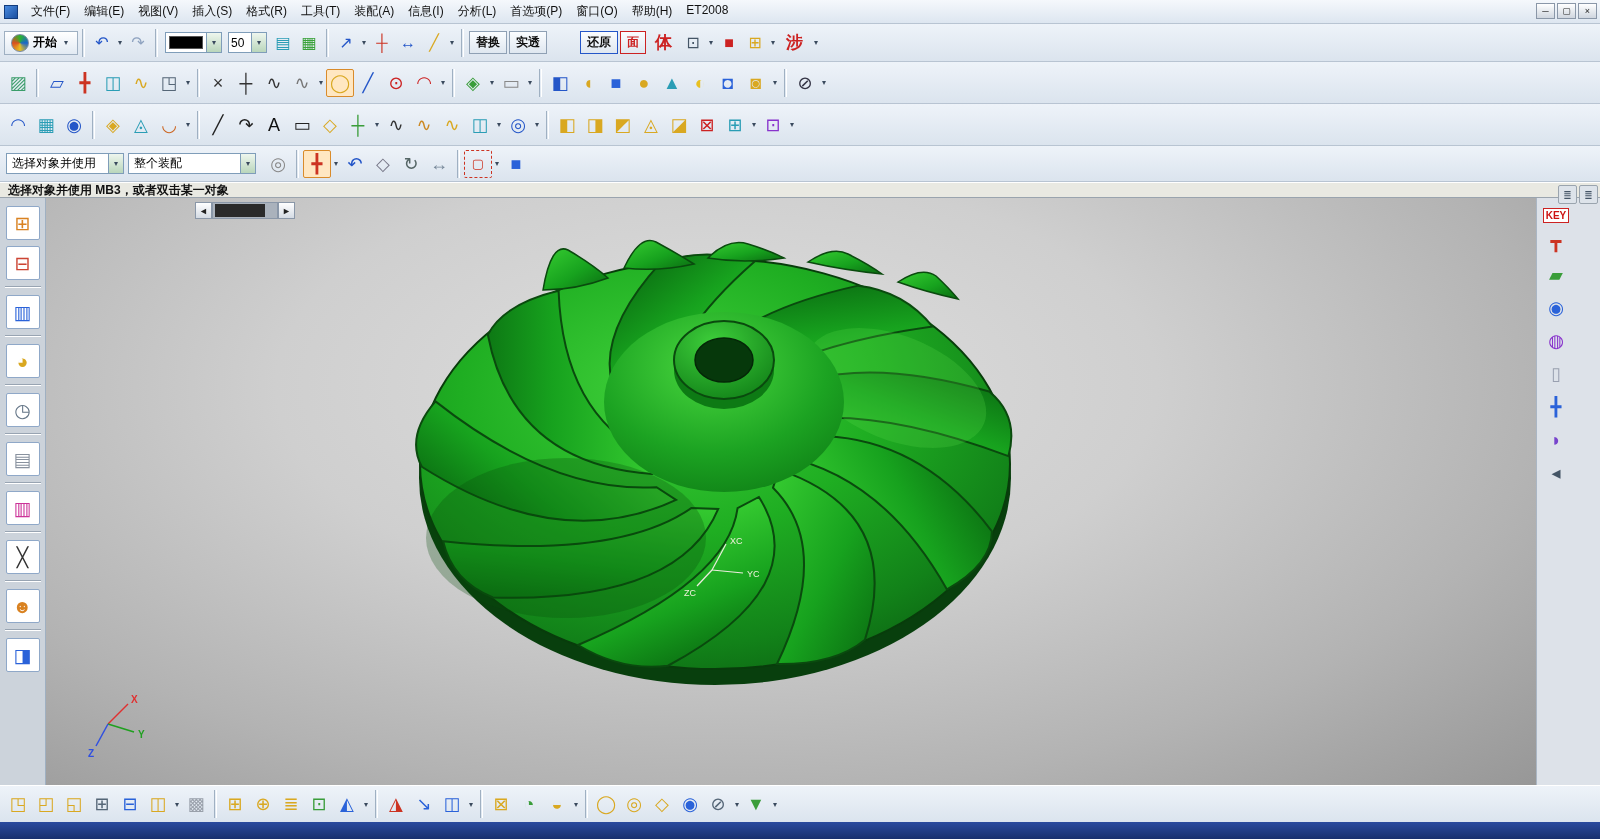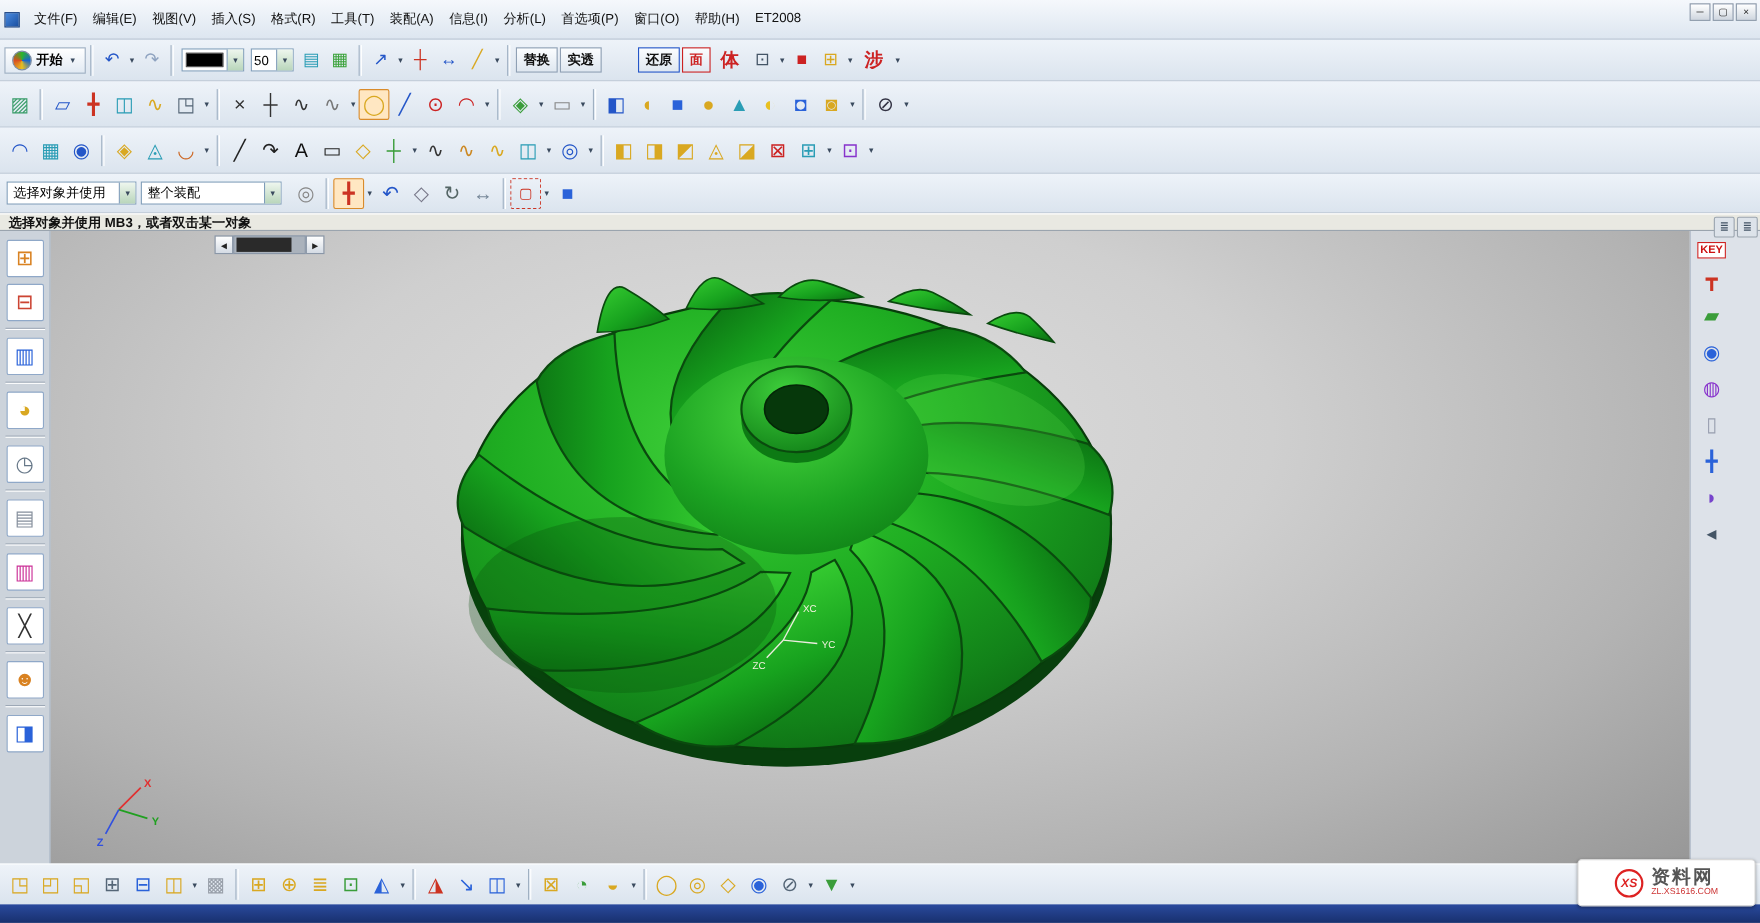--- a/index.html
+++ b/index.html
@@ -1,19 +1,19 @@
 <!DOCTYPE html>
 <html><head>
 <meta charset="utf-8">
 <style>
 *{box-sizing:border-box;margin:0;padding:0}
 html,body{width:1600px;height:839px;overflow:hidden;font-family:"Liberation Sans","DejaVu Sans",sans-serif;font-size:12px;cursor:default}
 .app{width:1600px;height:839px;display:flex;flex-direction:column;background:#e6ecf4}
 
-.menubar{height:36px;display:flex;align-items:center;background:linear-gradient(#f5f8fc,#dde6f0);border-bottom:1px solid #b8c4d2;padding:0 4px;position:relative;flex:none}
+.menubar{height:24px;display:flex;align-items:center;background:linear-gradient(#f5f8fc,#dde6f0);border-bottom:1px solid #b8c4d2;padding:0 4px;position:relative;flex:none}
 .appicon{width:14px;height:14px;background:linear-gradient(135deg,#4a8be0,#1a4fa0);border:1px solid #123c7e;margin-right:6px;flex:none}
 .menu-items{display:flex}
 .menu-item{padding:2px 7px;color:#111;white-space:nowrap}
 .wctrl{position:absolute;right:3px;top:3px;display:flex;gap:2px}
 .wbtn{width:19px;height:16px;background:linear-gradient(#ffffff,#cfd6df);border:1px solid #8a97a8;font-size:9px;display:flex;align-items:center;justify-content:center;color:#222}
 
 .tbrow{display:flex;align-items:center;background:linear-gradient(#eef3f9,#dbe4ee);border-bottom:1px solid #b8c4d2;padding:0 4px;flex:none}
 .tb1{height:38px}.tb2{height:42px}.tb3{height:42px}
 .ticon{display:inline-flex;align-items:center;justify-content:center;width:28px;height:28px;font-size:18px;line-height:1;border:1px solid transparent;border-radius:2px;flex:none}
 .tb1 .ticon{width:26px;height:26px;font-size:16px}
@@ -419,23 +419,16 @@
         <span class="tsep"></span>
         <span class="ticon" style="color: rgb(217, 168, 33);">◯</span>
         <span class="ticon" style="color: rgb(217, 168, 33);">◎</span>
         <span class="ticon" style="color: rgb(217, 168, 33);">◇</span>
         <span class="ticon" style="color: rgb(42, 98, 217);">◉</span>
         <span class="ticon" style="color: rgb(85, 102, 119);">⊘</span>
         <span class="ddarrow"></span>
         <span class="ticon" style="color: rgb(58, 157, 58);">▼</span>
         <span class="ddarrow"></span>
       </span>
-    <div class="watermark">
-      <span class="wmlogo">XS</span>
-      <span class="wmtext">
-        <span class="wmbrand">资料网</span>
-        <span class="wmurl">ZL.XS1616.COM</span>
-      </span>
-    </div>
   </div>
 
   <div class="bottomstrip"></div>
 </div>
 
 </body></html>

